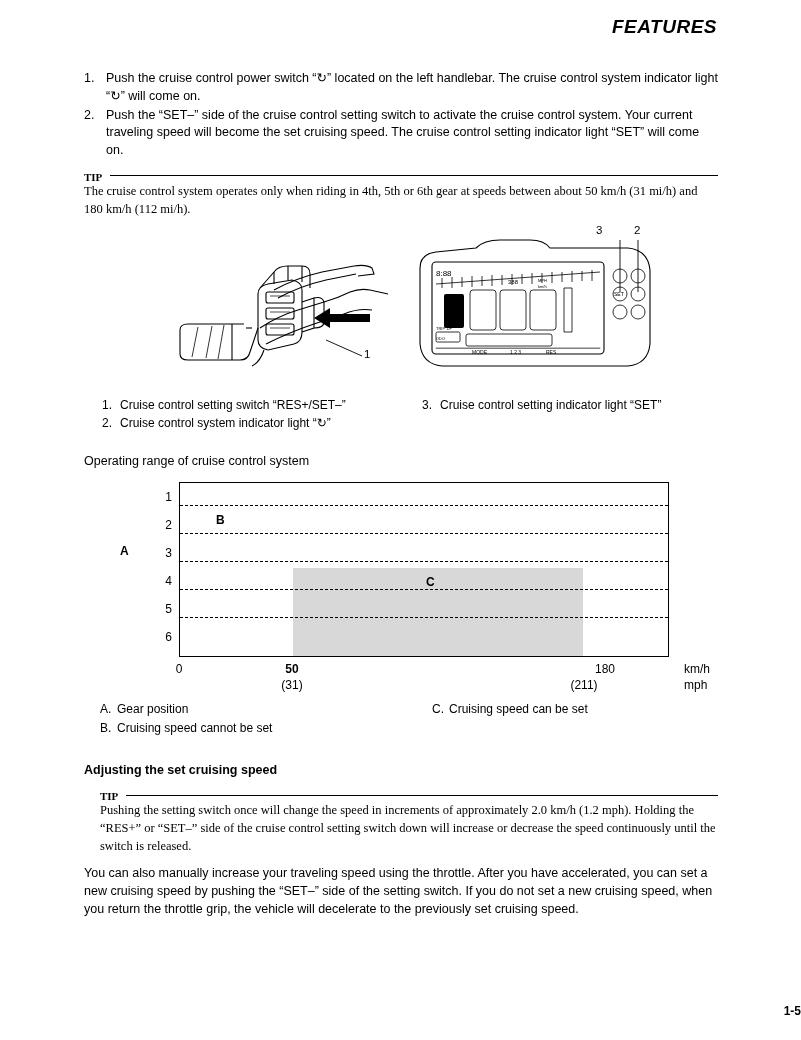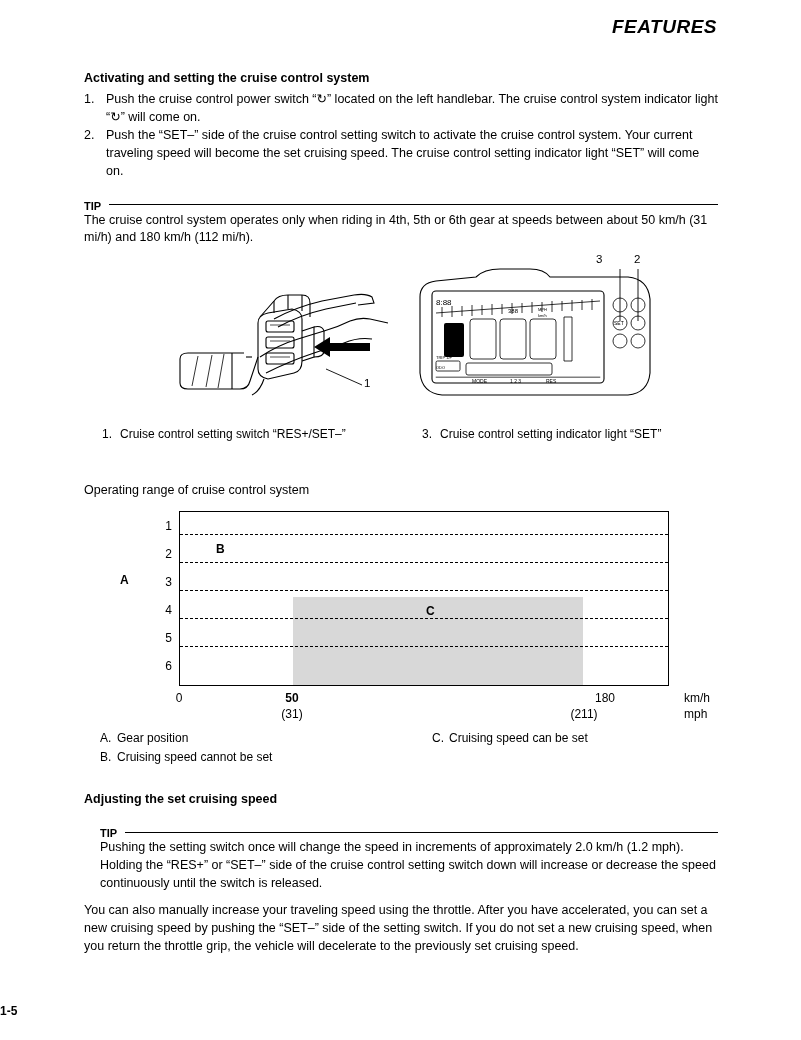--- a/index.html
+++ b/index.html
@@ -53,21 +53,22 @@
     font-size: 12.5px;
     line-height: 1.42;
     margin-bottom: 1px;
   }
   .numbered-list li .num {
     position: absolute;
     left: 0;
     top: 0;
   }
   .tip-block {
-    margin-top: 16px;
+    margin-top: 8px;
+    font-family: Liberation Serif, serif;
   }
   .tip-label {
     font-size: 11px;
     font-weight: bold;
     display: inline-block;
     padding-right: 6px;
     position: relative;
     top: 3px;
   }
   .tip-head {
@@ -228,41 +229,40 @@
   }
   .chart-legend .row .lbl {
     display: inline-block;
     width: 17px;
   }
   .footer {
     position: absolute;
     bottom: 22px;
     left: 0;
     width: 801px;
-    text-align: left;
+    text-align: right;
     font-size: 12px;
     font-weight: bold;
   }
   .sec2 {
     margin-top: 24px;
   }
   .sub-indent {
     margin-left: 16px;
   }
 </style>
 </head>
 <body>
 
 <div class="page">
 
   <div class="header-title">FEATURES</div>
 
   <div class="content">
 
-    <div class="section-heading">Activating and setting the cruise control system</div>
 
     <ul class="numbered-list">
       <li>
         <span class="num">1.</span>
         <span>Push the cruise control power switch “↻” located on the left handlebar. The cruise control system indicator light “↻” will come on.</span>
       </li>
       <li>
         <span class="num">2.</span>
         <span>Push the “SET–” side of the cruise control setting switch to activate the cruise control system. Your current traveling speed will become the set cruising speed. The cruise control setting indicator light “SET” will come on.</span>
       </li>
@@ -405,20 +405,23 @@
         <div class="callout-num" style="left:182px; top:-8px;">3</div>
         <div class="callout-num" style="left:220px; top:-8px;">2</div>
       </div>
     </div>
 
     <div class="legend">
       <div class="col-a">
         <div class="item">
           <span class="lbl">1.</span><span>Cruise control setting switch “RES+/SET–”</span>
         </div>
+        <div class="item">
+          <span class="lbl">2.</span><span>Cruise control system indicator light “↻”</span>
+        </div>
       </div>
       <div class="col-b">
         <div class="item">
           <span class="lbl">3.</span><span>Cruise control setting indicator light “SET”</span>
         </div>
       </div>
     </div>
 
     <div class="chart-title">Operating range of cruise control system</div>
 

